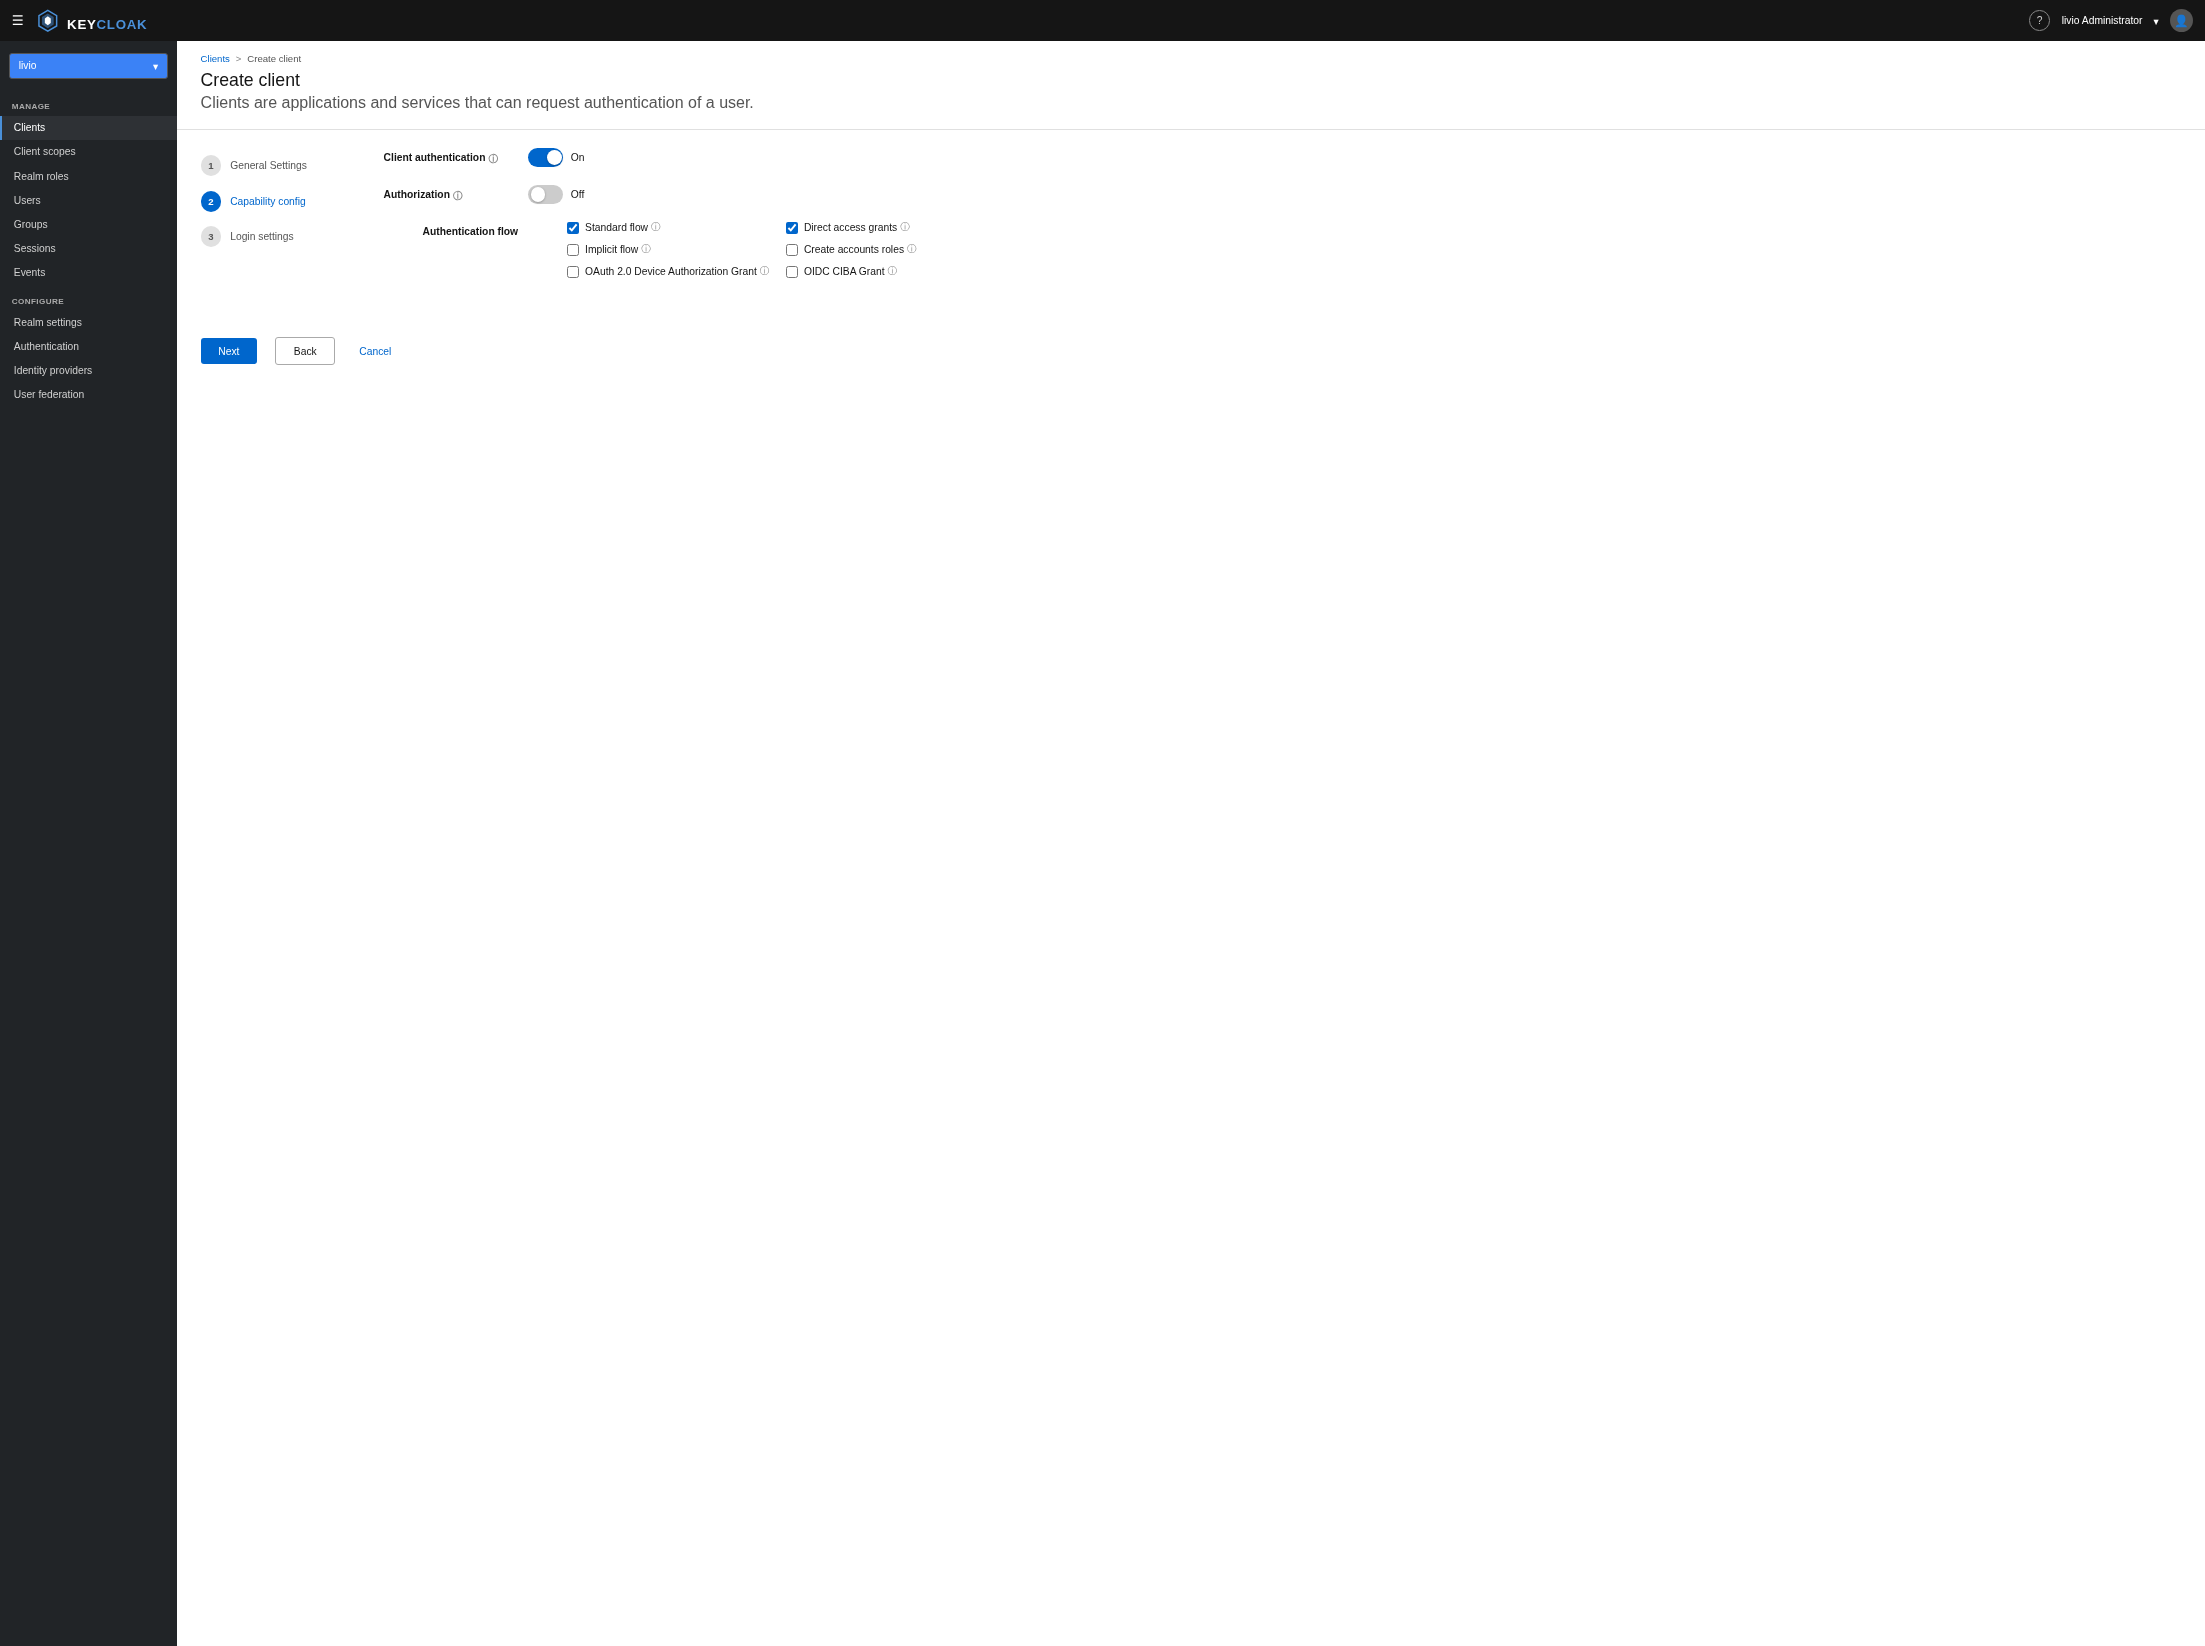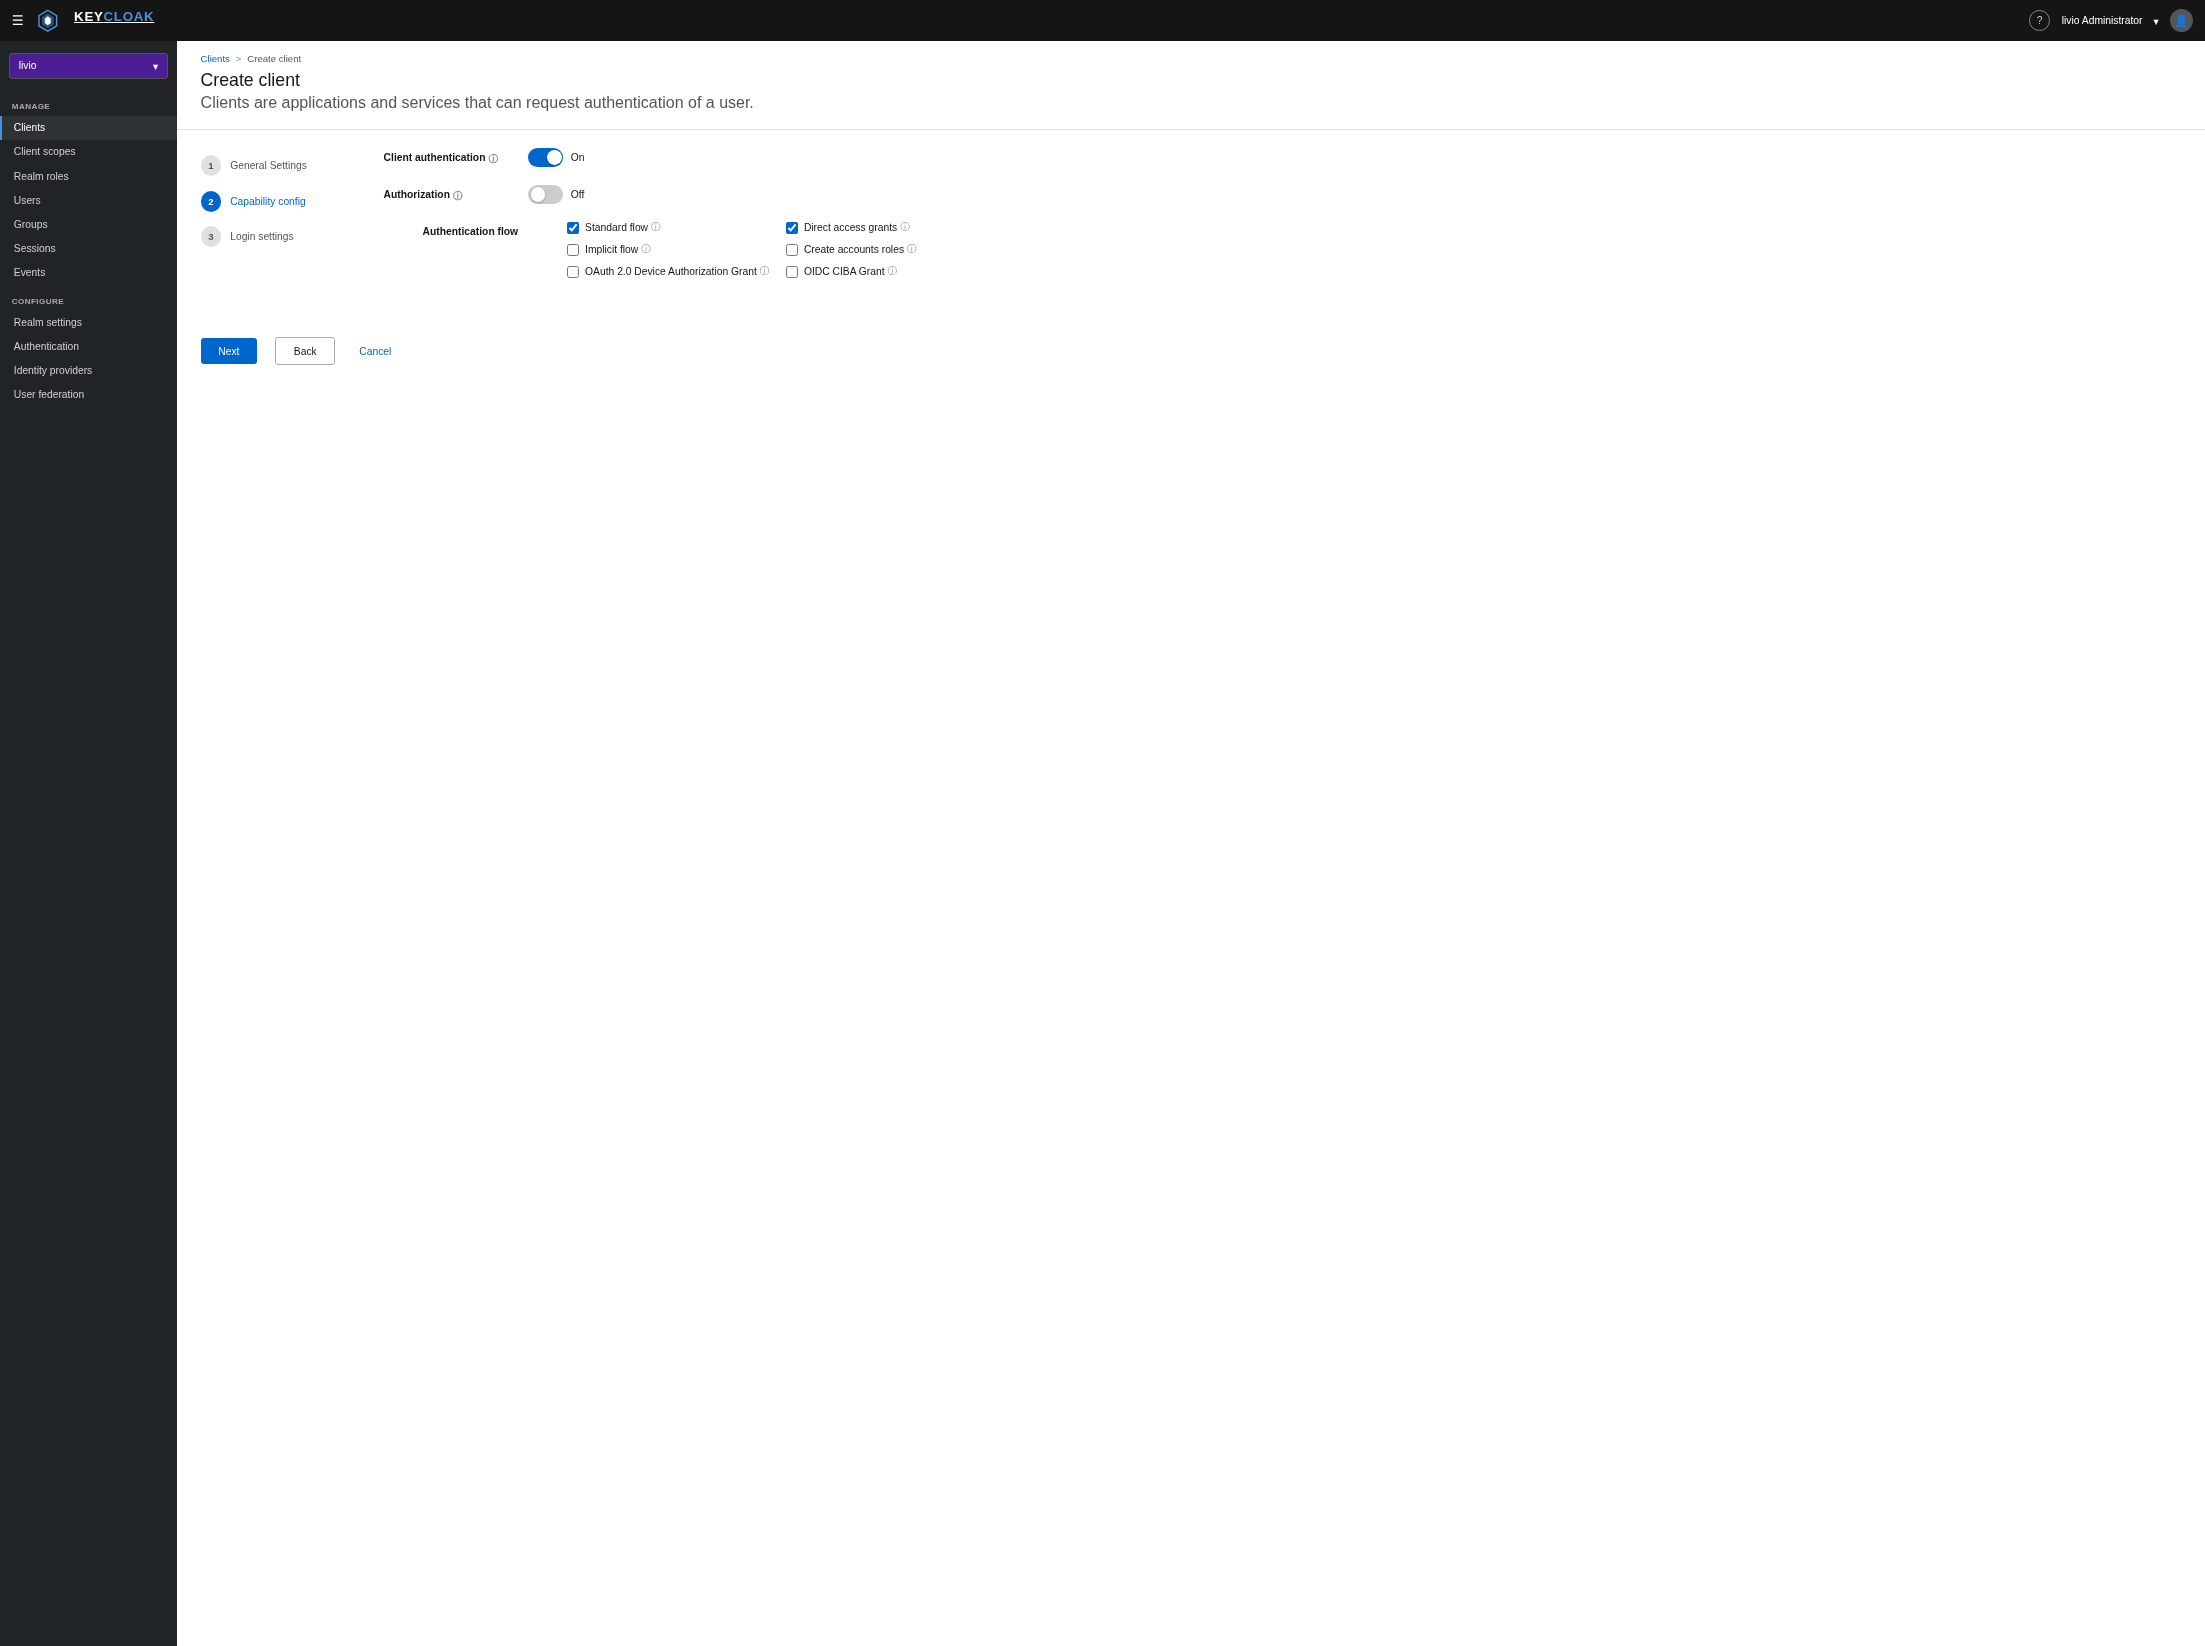--- a/index.html
+++ b/index.html
@@ -16,24 +16,23 @@
       flex-shrink: 0;
     }
     .navbar-hamburger {
       color: #fff;
       font-size: 13.3px;
       cursor: pointer;
       margin-right: 11.8px;
     }
     .navbar-logo {
       display: flex;
-      align-items: flex-start;
-      gap: 15px;
+      align-items: flex-end;
+      gap: 8px;
       margin-right: auto;
-      text-decoration: underline;
     }
     .logo-icon {
       width: 23.6px;
       height: 23.6px;
     }
     .navbar-right {
       display: flex;
       align-items: center;
       gap: 11.8px;
     }
@@ -81,21 +80,21 @@
       background: #212427;
       width: 177px;
       flex-shrink: 0;
       overflow-y: auto;
       padding-bottom: 17.7px;
     }
     .sidebar-realm-selector {
       padding: 11.8px 8.9px;
     }
     .realm-dropdown {
-      background: #4c1d95;
+      background: #3b82f6;
       color: #fff;
       border: 0.7px solid #555;
       border-radius: 3px;
       padding: 5.9px 8.9px;
       width: 100%;
       display: flex;
       align-items: center;
       justify-content: space-between;
       cursor: pointer;
       font-size: 10.3px;

